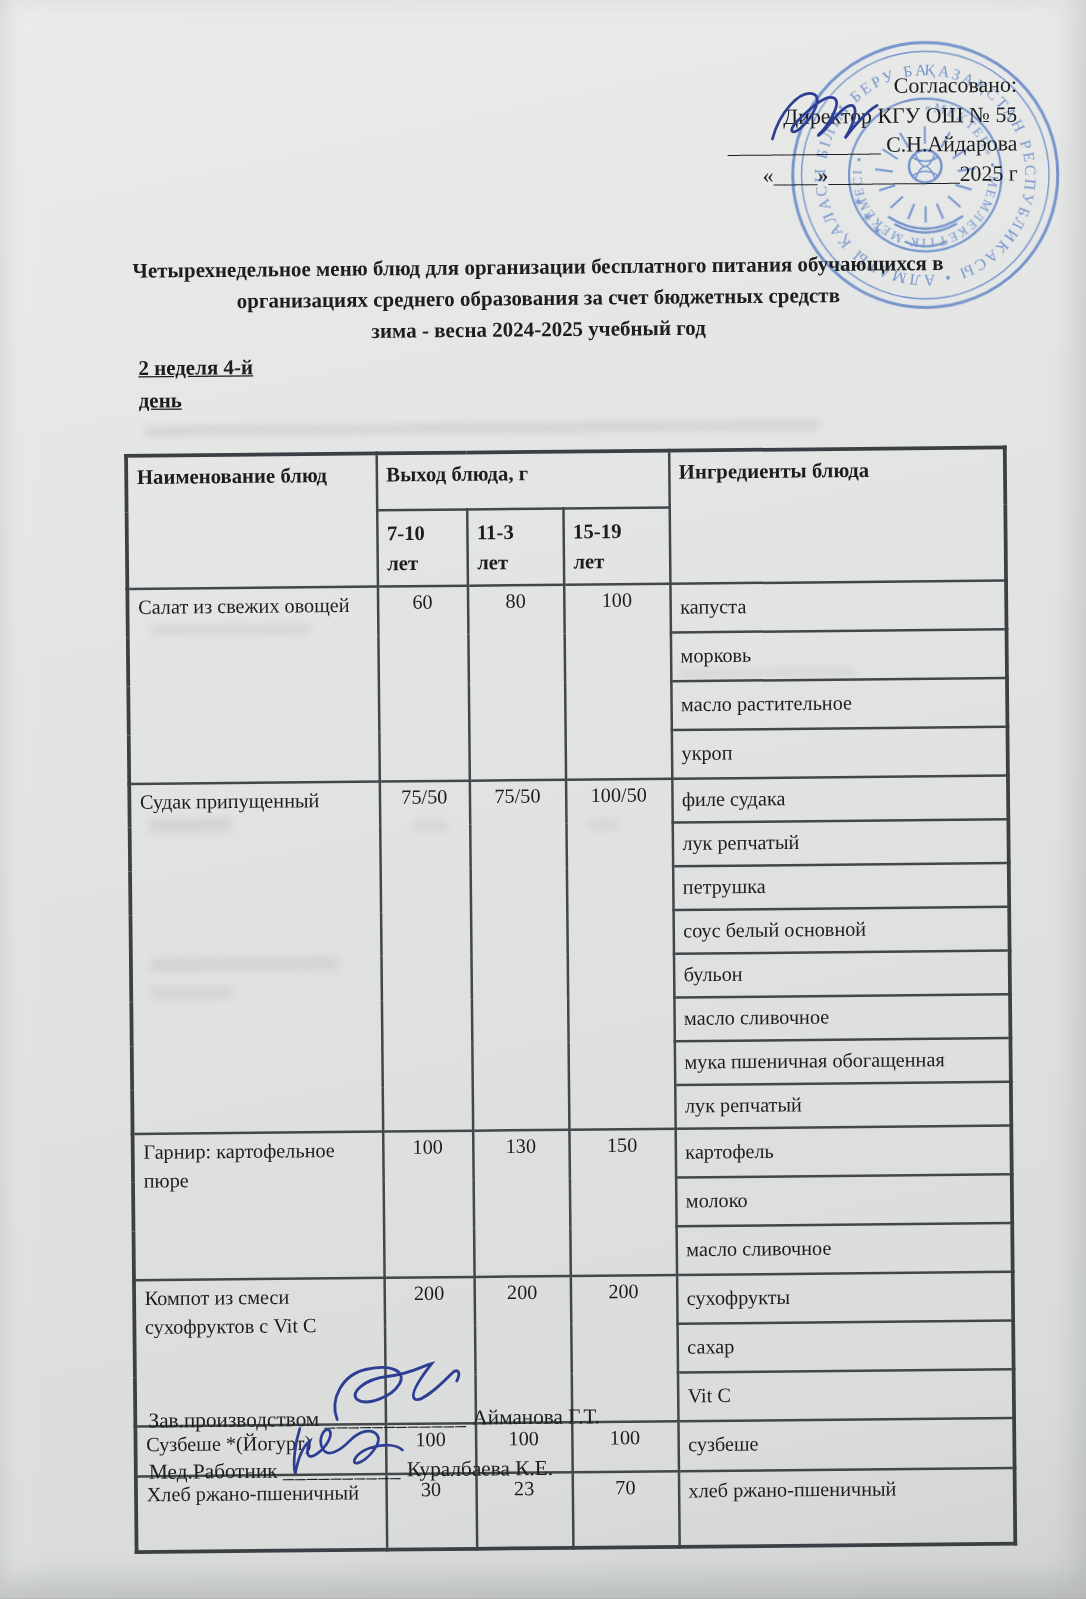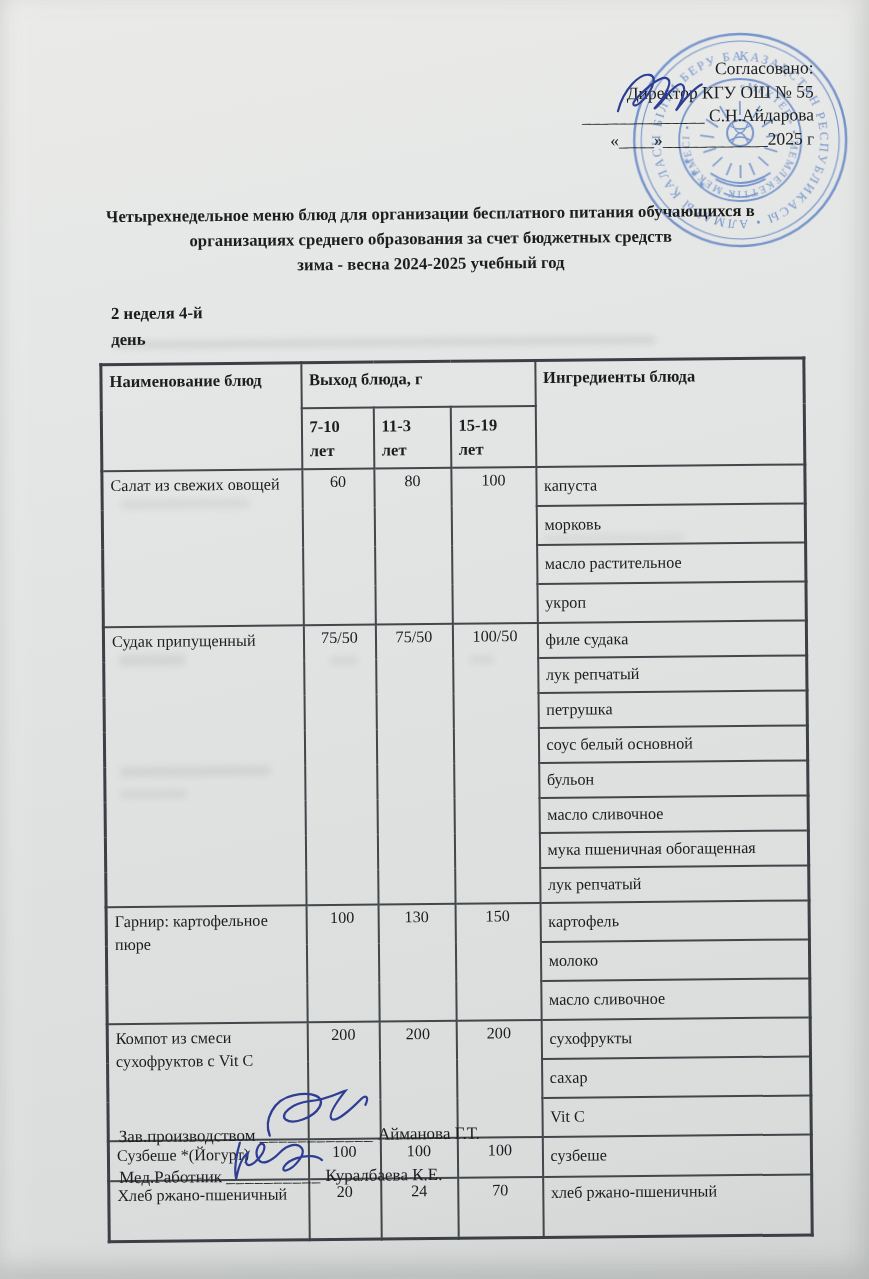--- a/index.html
+++ b/index.html
@@ -18,21 +18,21 @@
 
   
   .stamp{position:absolute;top:30px;left:632px;width:226px;height:226px;z-index:1;
          opacity:.82;mix-blend-mode:multiply;filter:blur(.4px);}
 
   
   .title{position:absolute;top:201px;left:88px;right:88px;text-align:center;
          font-weight:bold;font-size:16.8px;line-height:1.5;z-index:3;}
 
   
-  .week{position:absolute;top:298px;left:114px;font-weight:bold;font-size:16.8px;line-height:1.55;white-space:pre-line;}
+  .week{position:absolute;top:279px;left:114px;font-weight:bold;font-size:16.8px;line-height:1.55;white-space:pre-line;text-decoration:underline;}
 
   
   table.menu{position:absolute;top:360px;left:102px;width:703px;border-collapse:collapse;
              font-size:16.2px;table-layout:fixed;}
   table.menu th,table.menu td{border:2px solid #43464a;padding:3px 7px;overflow:hidden;}
   table.menu{border:3px solid #3c3f43;}
   table.menu th{text-align:left;font-size:16.6px;vertical-align:top;padding-top:6px;}
   .h-age{white-space:pre-line;line-height:1.45;height:50px;border-radius:18px;}
   tr.hrow1 th{height:34px;}
   td.dish{vertical-align:top;padding-top:6px;line-height:1.4;}
@@ -227,22 +227,22 @@
           </tr>
           <tr class="s4">
             <td rowspan="1" class="dish">Сузбеше *(Йогурт)</td>
             <td rowspan="1" class="portion">100</td>
             <td rowspan="1" class="portion">100</td>
             <td rowspan="1" class="portion">100</td>
             <td class="ing">сузбеше</td>
           </tr>
           <tr class="s5">
             <td rowspan="1" class="dish">Хлеб ржано-пшеничный</td>
-            <td rowspan="1" class="portion">20</td>
-            <td rowspan="1" class="portion">24</td>
+            <td rowspan="1" class="portion">30</td>
+            <td rowspan="1" class="portion">23</td>
             <td rowspan="1" class="portion">70</td>
             <td class="ing">хлеб ржано-пшеничный</td>
           </tr>
         </tbody>
     </table>
 
     <div class="signoff so-1">
       <span>Зав.производством</span>
       <span class="slot">
         <span>____________</span>

